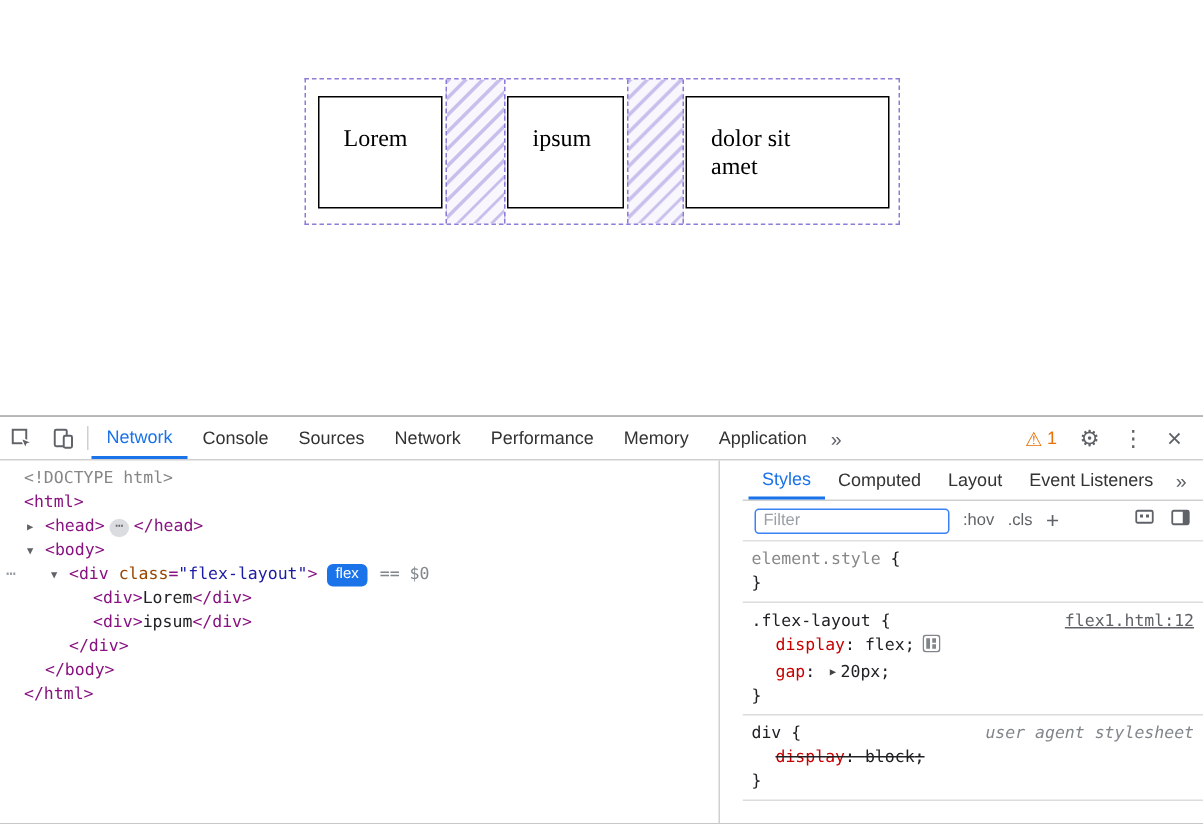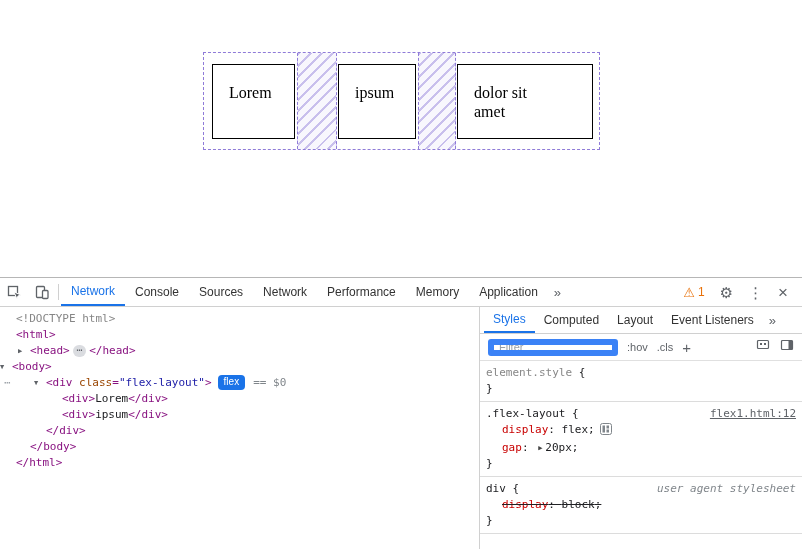--- a/index.html
+++ b/index.html
@@ -49,27 +49,27 @@
   .aval { color:#1a1aa6; }
   .gray { color:#868686; }
   .hover-dots { position:absolute; left:4px; top:0; color:#9aa0a6; letter-spacing:-1px; }
   .pill { display:inline-block; background:#dadce0; color:#5f6368; border-radius:7px; font-size:9px;
           line-height:9px; padding:1px 4px 2px; margin:0 3px; vertical-align:1px; }
   .flex-badge { display:inline-block; background:#1a73e8; color:#fff; border-radius:4px;
                 font-family:"Liberation Sans",sans-serif; font-size:10px; line-height:12px;
                 padding:1px 6px 2px; margin-left:6px; vertical-align:1px; cursor:pointer; }
   .sel-hint { color:#80868b; margin-left:8px; }
 
-  .styles-pane { flex:1; overflow:hidden; display:flex; flex-direction:column; }
+  .styles-pane { flex:1; overflow:hidden; display:flex; flex-direction:column;margin-left:15px; }
   .s-tabs { height:27px; display:flex; align-items:stretch; border-bottom:1px solid #d0d0d0; padding-left:4px; }
   .s-tab { display:flex; align-items:center; padding:0 9px; font-size:12px; color:#333; cursor:pointer; }
   .s-tab.active { color:#1a73e8; border-bottom:2px solid #1a73e8; }
 
   .filter-bar { height:27px; display:flex; align-items:center; gap:9px; padding:0 8px; border-bottom:1px solid #e0e0e0; }
-  .filter-input { width:130px; height:17px; border:6px solid #3b82f6; border-radius:3px; font-size:11px;
+  .filter-input { width:130px; height:17px; border:1px solid #3b82f6; border-radius:3px; font-size:11px;
                   padding:0 5px; color:#202124; outline:none; }
   .filter-input::placeholder { color:#9aa0a6; }
   .txt-btn { font-size:11px; color:#5f6368; cursor:pointer; }
   .plus-btn { font-size:15px; color:#5f6368; cursor:pointer; line-height:1; }
   .fb-right { margin-left:auto; display:flex; gap:10px; align-items:center; }
 
   .s-scroll { flex:1; overflow:hidden; font-family:"DejaVu Sans Mono", monospace; font-size:11px; color:#202124; }
   .sec { padding:4px 6px; border-bottom:1px solid #dcdcdc; position:relative; line-height:16px; }
   .sel-gray { color:#878787; }
   .src-link { position:absolute; right:6px; top:4px; color:#5f6368; text-decoration:underline; cursor:pointer; }
@@ -160,21 +160,21 @@
       <div class="elements-pane">
         <div class="t-row" style="padding-left:16px">
           <span class="gray">&lt;!DOCTYPE html&gt;</span>
         </div>
         <div class="t-row" style="padding-left:16px">
           <span class="tag">&lt;html&gt;</span>
         </div>
         <div class="t-row" style="padding-left:18px">
           <span class="arrow">▶</span><span class="tag">&lt;head&gt;</span><span class="pill">⋯</span><span class="tag">&lt;/head&gt;</span>
         </div>
-        <div class="t-row" style="">
+        <div class="t-row" style="padding-left:18px">
           <span class="arrow">▼</span><span class="tag">&lt;body&gt;</span>
         </div>
         <div class="t-row" style="padding-left:34px">
           <span class="hover-dots">⋯</span><span class="arrow">▼</span><span class="tag">&lt;div</span><span class="attr"> class</span><span class="tag">=</span><span class="aval">"flex-layout"</span><span class="tag">&gt;</span><span class="flex-badge">flex</span><span class="sel-hint">== $0</span>
         </div>
         <div class="t-row" style="padding-left:62px">
           <span class="tag">&lt;div&gt;</span><span>Lorem</span><span class="tag">&lt;/div&gt;</span>
         </div>
         <div class="t-row" style="padding-left:62px">
           <span class="tag">&lt;div&gt;</span><span>ipsum</span><span class="tag">&lt;/div&gt;</span>

